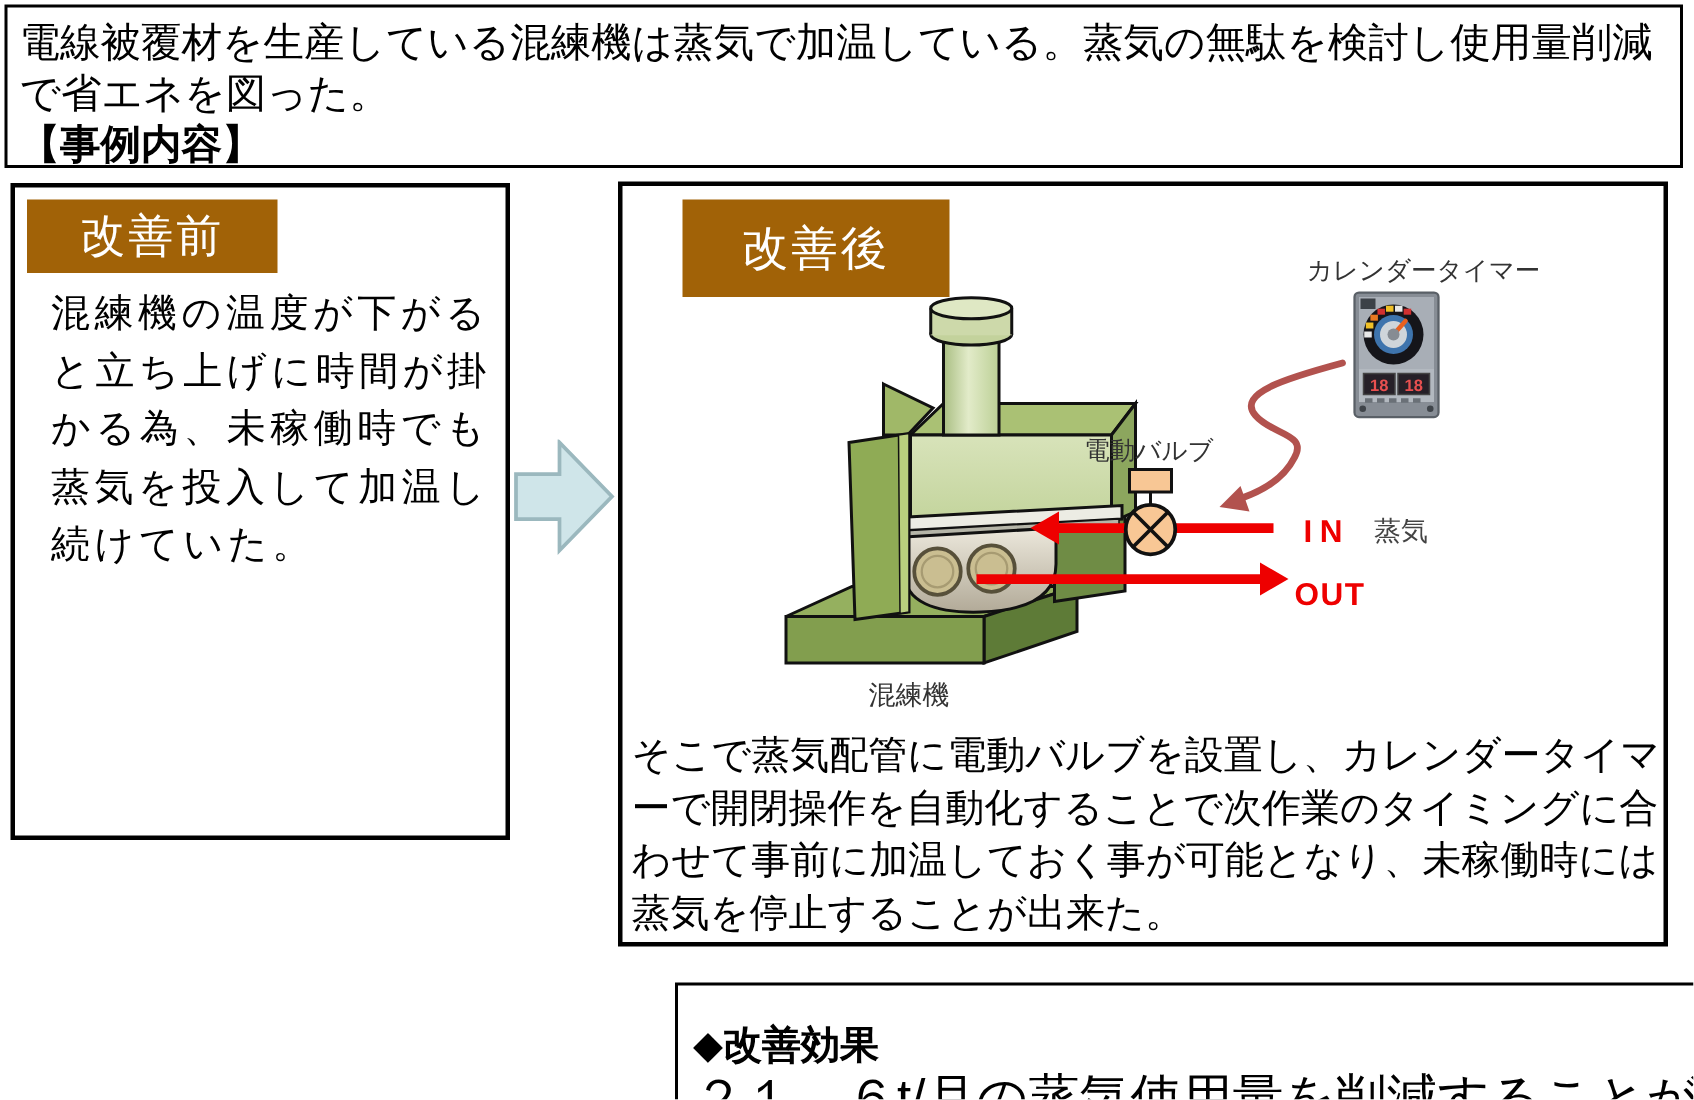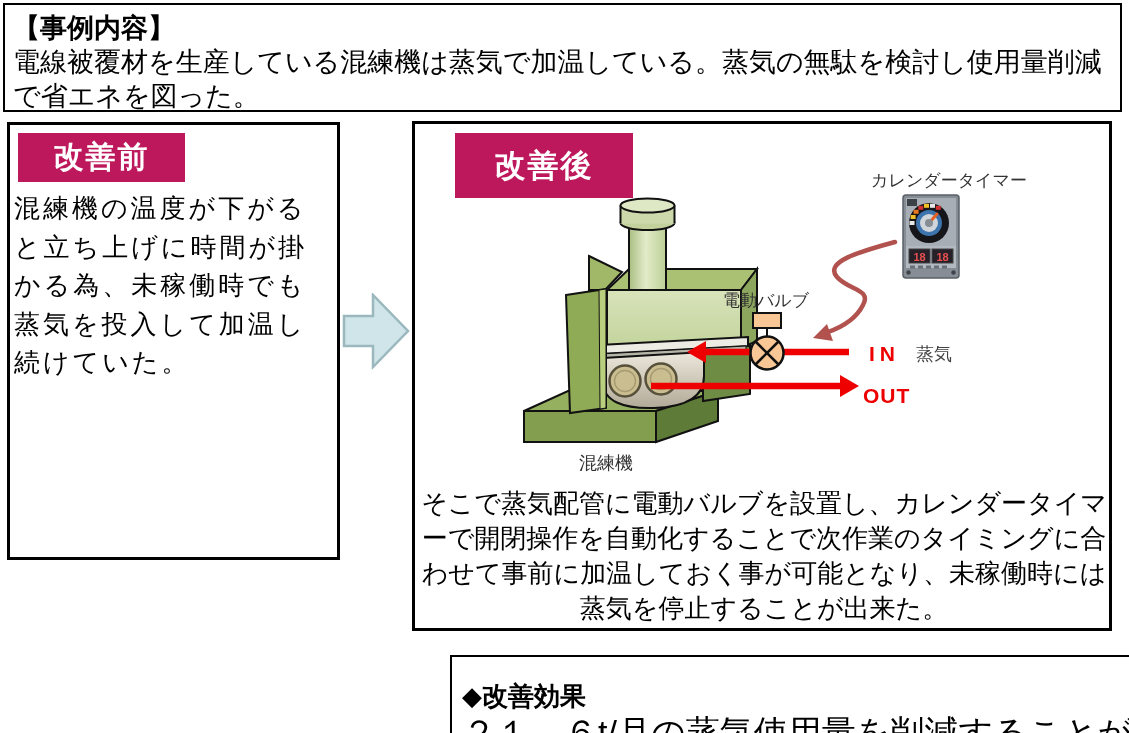--- a/index.html
+++ b/index.html
@@ -12,56 +12,56 @@
   .b3{border:3px solid #000;}
 
   
   #top-box{left:3px;top:3px;width:1119px;height:109px;padding:6px 8px 0 8px;}
   #top-title{font-size:27px;font-weight:bold;line-height:34px;}
   #top-body{font-size:27px;line-height:34px;width:1104px;}
 
   
   #before-box{left:7px;top:122px;width:333px;height:438px;}
   .blue-header{
-    position:absolute;background:#be185d;color:#fff;font-weight:bold;
+    position:absolute;background:#a16207;color:#fff;font-weight:normal;
     display:flex;align-items:center;justify-content:center;letter-spacing:2px;
   }
   #before-header{left:8px;top:8px;width:167px;height:49px;font-size:30px;}
   #before-body{
-    position:absolute;left:4px;top:64px;width:318px;
+    position:absolute;left:24px;top:64px;width:318px;
     font-size:26px;line-height:38.5px;letter-spacing:3px;
   }
 
   
   #transition-arrow{position:absolute;left:342px;top:293px;}
 
   
   #after-box{left:412px;top:121px;width:700px;height:510px;}
   #after-header{left:40px;top:9px;width:178px;height:65px;font-size:31px;}
   #diagram-svg{position:absolute;left:0;top:0;}
   #after-paragraph{
     position:absolute;left:6px;top:362px;width:686px;
-    font-size:26px;line-height:35px;text-align:center;
+    font-size:26px;line-height:35px;
   }
 
   
   #effect-box{left:413px;top:655px;width:699px;height:85px;padding:21px 10px 0 10px;margin-left:37px;}
   #effect-title{font-size:26px;font-weight:bold;line-height:37px;}
   #effect-body{font-size:34px;line-height:34px;}
 
   svg text{font-family:"Liberation Sans","DejaVu Sans",sans-serif;}
 </style>
 </head>
 <body>
 
 <div id="page">
 
   <div id="top-box" class="box b2">
+    <div id="top-body">電線被覆材を生産している混練機は蒸気で加温している。蒸気の無駄を検討し使用量削減で省エネを図った。</div>
     <div id="top-title">【事例内容】</div>
-    <div id="top-body">電線被覆材を生産している混練機は蒸気で加温している。蒸気の無駄を検討し使用量削減で省エネを図った。</div>
   </div>
 
   <div id="before-box" class="box b3">
     <div id="before-header" class="blue-header">改善前</div>
     <div id="before-body">混練機の温度が下がると立ち上げに時間が掛かる為、未稼働時でも蒸気を投入して加温し続けていた。</div>
   </div>
 
   <svg id="transition-arrow" width="70" height="80" viewBox="0 0 70 80">
     <polygon points="2,23 31,23 31,2 66,38 31,74 31,53 2,53" fill="#cfe5e9" stroke="#9bb8be" stroke-width="2.5" stroke-linejoin="miter"></polygon>
   </svg>

